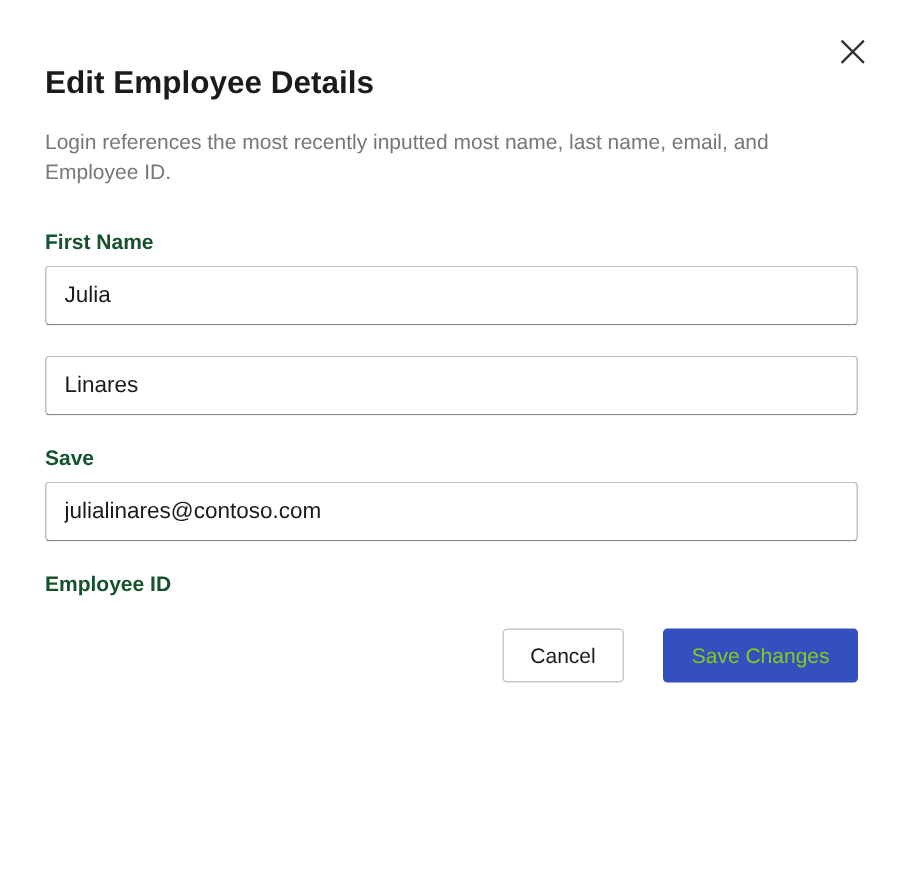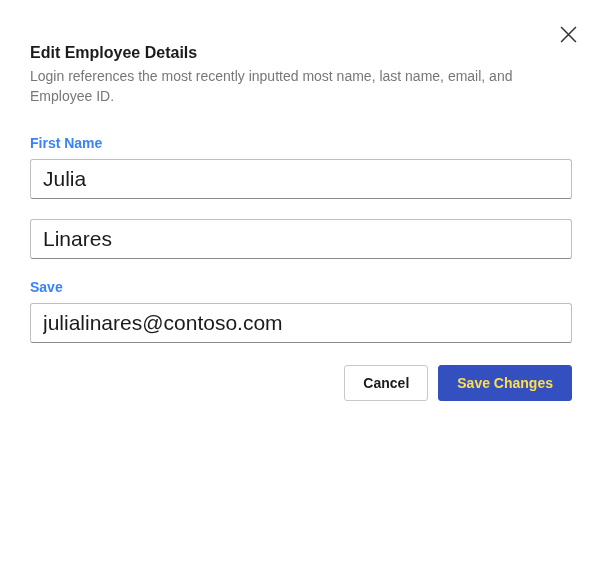--- a/index.html
+++ b/index.html
@@ -23,80 +23,81 @@
       height: 24px;
       background: none;
       border: none;
       cursor: pointer;
       display: flex;
       align-items: center;
       justify-content: center;
       color: #323130;
     }
     .dialog-title {
-      font-size: 16px;
+      font-size: 21px;
       font-weight: 700;
       color: #1b1b1b;
       margin-top: 16px;
-      margin-bottom: 4px;
+      margin-bottom: 16px;
     }
     .dialog-subtitle {
       font-size: 14px;
       color: #777777;
       line-height: 1.45;
       margin-bottom: 28px;
       max-width: 520px;
     }
     .form-group {
       margin-bottom: 20px;
     }
     .form-label {
       display: block;
       font-size: 14px;
       font-weight: 600;
-      color: #3b82f6;
+      color: #14532d;
       margin-bottom: 8px;
     }
     .form-input {
       width: 100%;
       height: 40px;
       padding: 0 12px;
-      font-size: 21px;
+      font-size: 15px;
       color: #1b1b1b;
       background: #ffffff;
       border: 1px solid #bfbfbf;
       border-bottom: 1px solid #8a8a8a;
       border-radius: 3px;
       outline: none;
       font-family: inherit;
     }
     .button-row {
       display: flex;
       justify-content: flex-end;
       gap: 10px;
       margin-top: 22px;
     }
     .btn {
       height: 36px;
       padding: 0 18px;
       font-size: 14px;
-      font-weight: 700;
+      font-weight: 400;
       border-radius: 3px;
       cursor: pointer;
       font-family: inherit;
     }
     .btn-secondary {
       background: #ffffff;
       color: #1b1b1b;
       border: 1px solid #c8c8c8;
     }
     .btn-primary {
       background: #334fc0;
-      color: #fde047;
+      color: #84cc16;
       border: 1px solid #334fc0;
+      margin-left: 16px;
     }
   </style>
 </head>
 <body>
 
 <button class="close-btn">
   <svg width="17" height="17" viewBox="0 0 16 16" fill="none">
     <path d="M1 1 L15 15 M15 1 L1 15" stroke="#323130" stroke-width="1.4"></path>
   </svg>
 </button>
@@ -112,18 +113,19 @@
 <div class="form-group">
   <input type="text" class="form-input" value="Linares" style="">
 </div>
 
 <div class="form-group">
   <label class="form-label">Save</label>
   <input type="text" class="form-input" value="julialinares@contoso.com" style="">
 </div>
 
 <div class="form-group">
+  <label class="form-label">Employee ID</label>
 </div>
 
 <div class="button-row">
   <button class="btn btn-secondary">Cancel</button>
   <button class="btn btn-primary">Save Changes</button>
 </div>
 
 </body></html>

